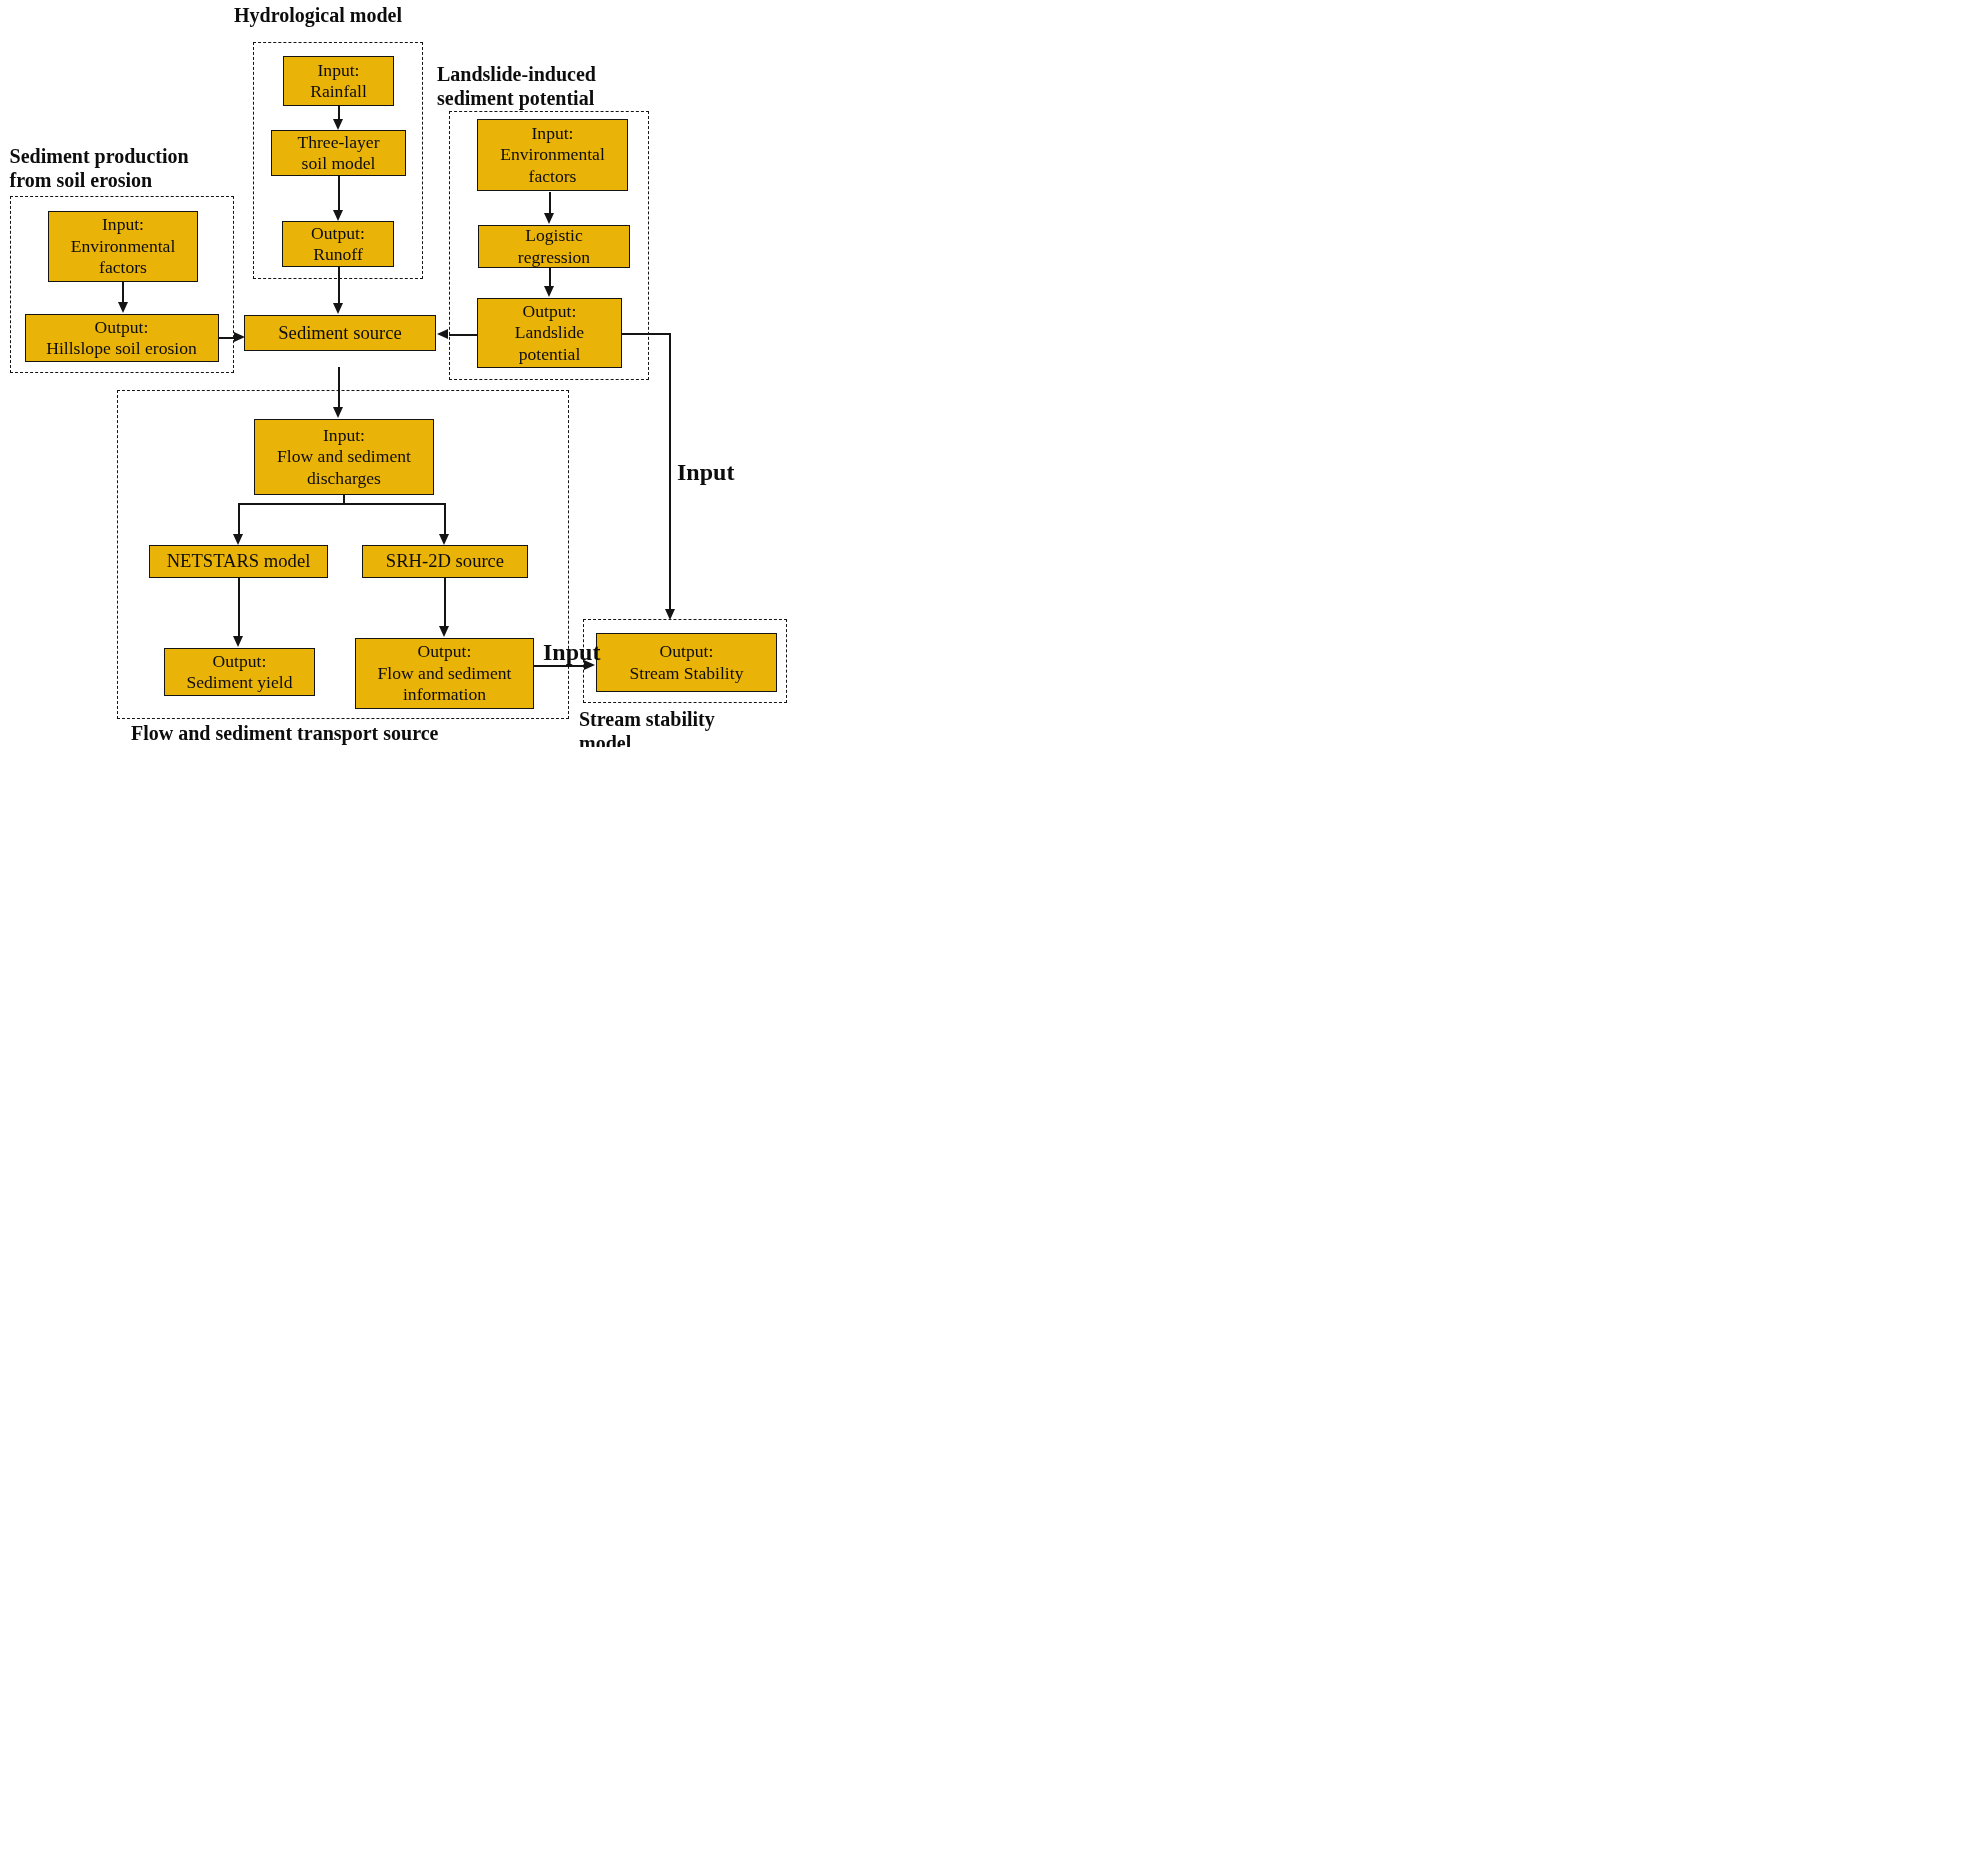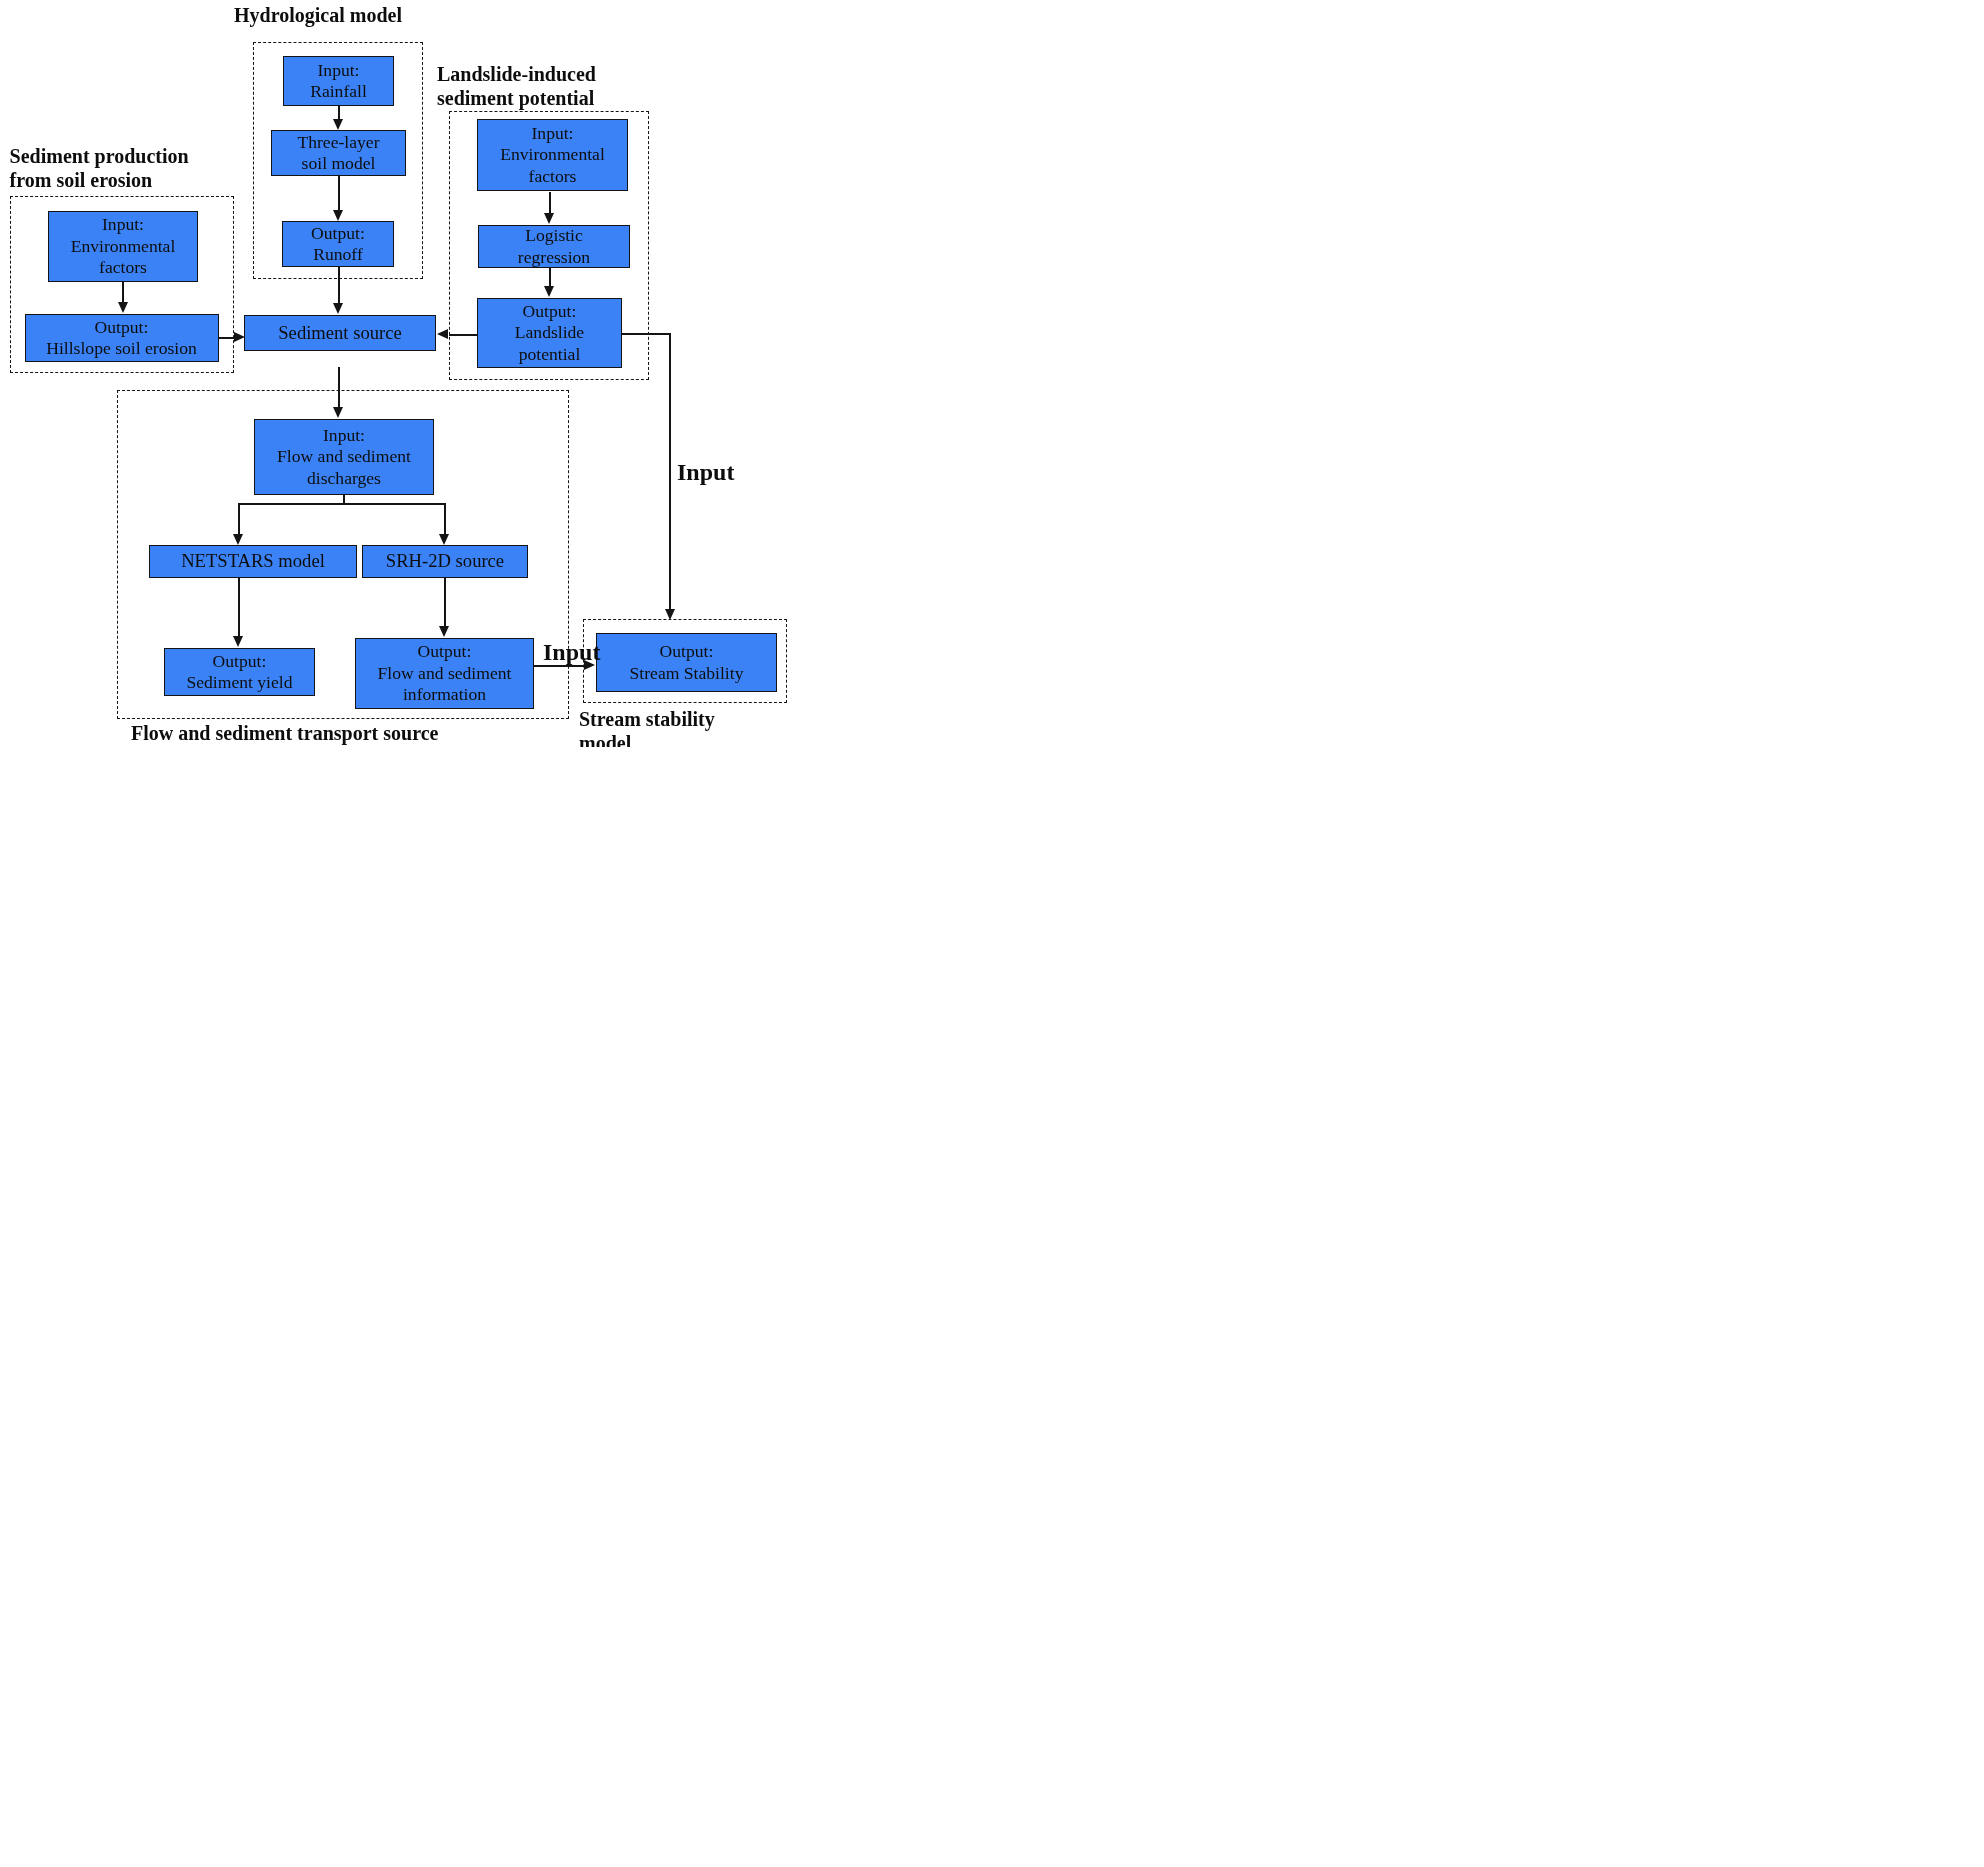--- a/index.html
+++ b/index.html
@@ -7,21 +7,21 @@
     position:relative;
     width:794px;height:747px;
     background:#ffffff;
     font-family:"Liberation Serif","DejaVu Serif",serif;
     color:#0d0d0d;
     overflow:hidden;
   }
   .box{
     position:absolute;
     border:1.6px solid #141414;
-    background:#3b82f6;
+    background:#eab308;
     display:flex;align-items:center;justify-content:center;
     text-align:center;
     white-space:pre-line;
     font-size:17.6px;line-height:1.22;
     box-sizing:border-box;
     z-index:3;
   }
   .dashed{
     position:absolute;
     border:1.6px dashed #141414;
@@ -149,21 +149,21 @@
 
   <div class="vline" style="left:343px;top:494px;height:10px;"></div>
   <div class="hline" style="left:238px;top:503px;width:208px;"></div>
 
   <div class="vline" style="left:238px;top:503px;height:32px;"></div>
   <div class="ah ah-down" style="left:233px;top:534px;"></div>
 
   <div class="vline" style="left:444px;top:503px;height:32px;"></div>
   <div class="ah ah-down" style="left:439px;top:534px;"></div>
 
-  <div class="box" style="left:149px;top:545px;width:208px;height:33px;font-size:18.6px;">NETSTARS model</div>
+  <div class="box" style="left:149px;top:545px;width:179px;height:33px;font-size:18.6px;">NETSTARS model</div>
 
   <div class="box" style="left:362px;top:545px;width:166px;height:33px;font-size:18.6px;">SRH-2D source</div>
 
   <div class="vline" style="left:238px;top:578px;height:59px;"></div>
   <div class="ah ah-down" style="left:233px;top:636px;"></div>
 
   <div class="box" style="left:164px;top:648px;width:151px;height:48px;">Output:
 Sediment yield</div>
 
   <div class="vline" style="left:444px;top:578px;height:48px;"></div>

